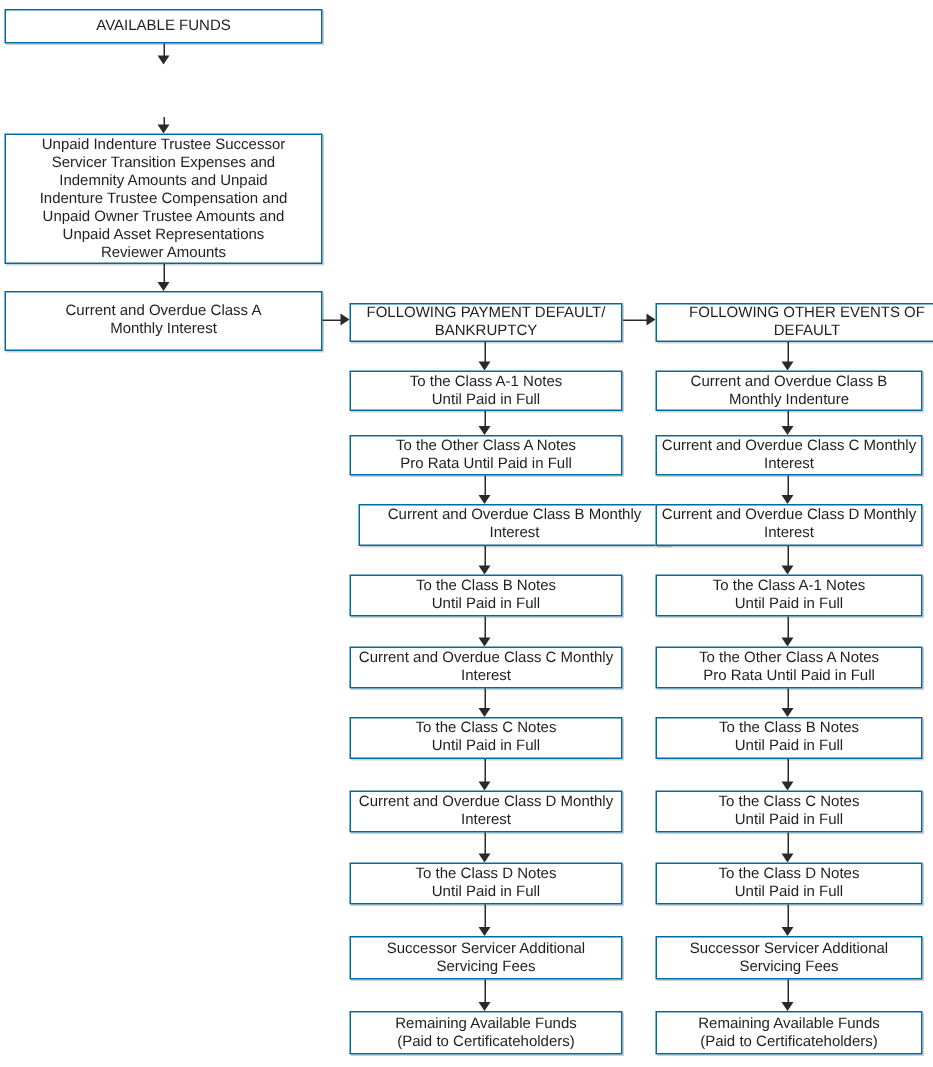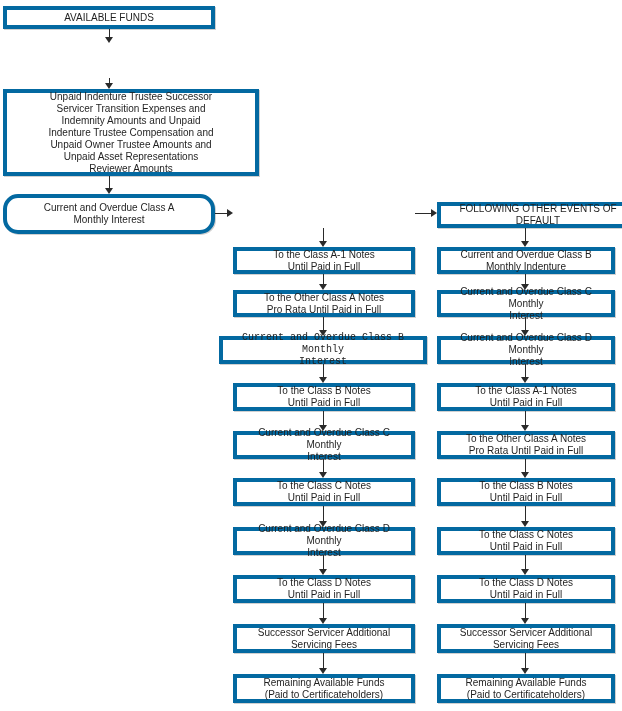--- a/index.html
+++ b/index.html
@@ -6,21 +6,21 @@
   #canvas {
     position: relative;
     width: 622px;
     height: 711px;
     background: #ffffff;
     font-family: "Liberation Sans", sans-serif;
   }
   .box {
     position: absolute;
     box-sizing: border-box;
-    border: 4px solid #0369a1;
+    border: 1px solid #0369a1;
     background: #ffffff;
     color: #1f1f1f;
     font-size: 10px;
     line-height: 12px;
     text-align: center;
     display: flex;
     align-items: center;
     justify-content: center;
     white-space: pre-line;
     padding: 1px 3px;
@@ -52,46 +52,48 @@
 </head>
 <body>
 
 <div id="canvas">
 
   <div class="box" style="left:3px; top:6px; width:212px; height:23px;">AVAILABLE FUNDS</div>
   <div class="va" style="left:105px; top:29px; height:14px;"></div>
 
   <div class="va" style="left:105px; top:78px; height:11px;"></div>
 
-  <div class="box" style="left:3px; top:89px; width:256px; height:87px;">Unpaid Indenture Trustee Successor
+  <div class="box" style="left:3px; top:89px; width:212px; height:87px;">Unpaid Indenture Trustee Successor
 Servicer Transition Expenses and
 Indemnity Amounts and Unpaid
 Indenture Trustee Compensation and
 Unpaid Owner Trustee Amounts and
 Unpaid Asset Representations
 Reviewer Amounts</div>
   <div class="va" style="left:105px; top:176px; height:18px;"></div>
 
-  <div class="box" style="left:3px; top:194px; width:212px; height:40px;border-radius:15px;">Current and Overdue Class A
+  <div class="box" style="left:3px; top:194px; width:212px; height:40px;">Current and Overdue Class A
 Monthly Interest</div>
 
   <div class="ha" style="left:215px; top:209px; width:18px;"></div>
   <div class="ha" style="left:415px; top:209px; width:22px;"></div>
 
+  <div class="box" style="left:233px; top:202px; width:182px; height:26px;">FOLLOWING PAYMENT DEFAULT/
+BANKRUPTCY</div>
   <div class="va" style="left:319px; top:228px; height:19px;"></div>
 
   <div class="box" style="left:233px; top:247px; width:182px; height:27px;">To the Class A-1 Notes
 Until Paid in Full</div>
   <div class="va" style="left:319px; top:274px; height:16px;"></div>
 
   <div class="box" style="left:233px; top:290px; width:182px; height:27px;">To the Other Class A Notes
 Pro Rata Until Paid in Full</div>
   <div class="va" style="left:319px; top:317px; height:19px;"></div>
 
-  <div class="box" style="left:219px; top:336px; width:208px; height:28px;font-family:Liberation Mono, monospace;">Current and Overdue Class B Monthly
+  <div class="box" style="left:239px; top:336px; width:208px; height:28px;">Current and Overdue Class B Monthly
 Interest</div>
   <div class="va" style="left:319px; top:364px; height:19px;"></div>
 
   <div class="box" style="left:233px; top:383px; width:182px; height:28px;">To the Class B Notes
 Until Paid in Full</div>
   <div class="va" style="left:319px; top:411px; height:20px;"></div>
 
   <div class="box" style="left:233px; top:431px; width:182px; height:28px;">Current and Overdue Class C Monthly
 Interest</div>
   <div class="va" style="left:319px; top:459px; height:19px;"></div>

